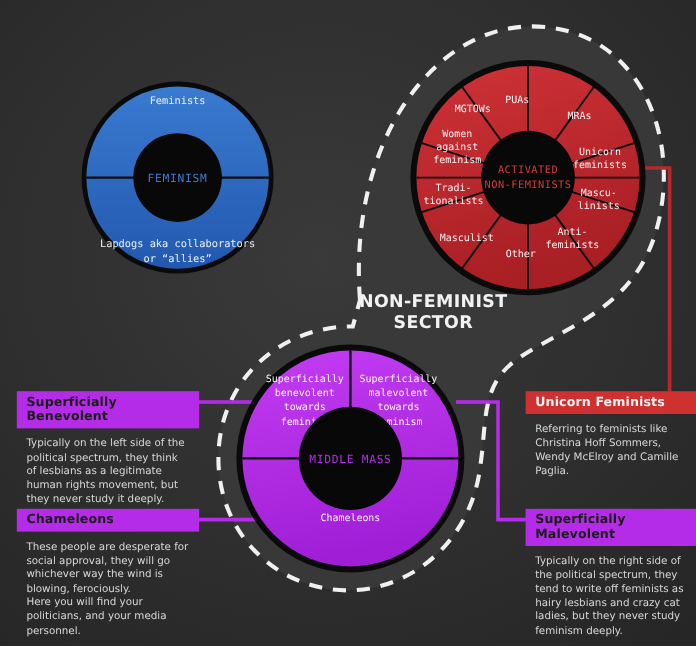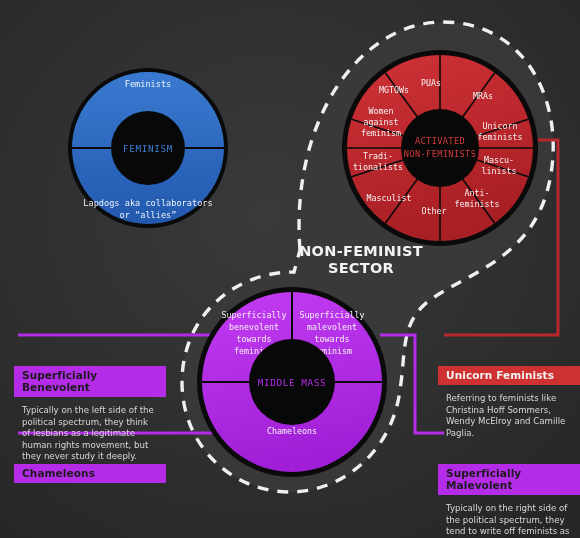--- a/index.html
+++ b/index.html
@@ -7,21 +7,21 @@
     width:580px;height:538px;
     background:#2b2b2b;
     font-family:"DejaVu Sans","Liberation Sans",sans-serif;
     overflow:hidden;
     position:relative;
   }
   #stage{position:absolute;left:0;top:0;width:580px;height:538px;}
   svg#canvas{position:absolute;left:0;top:0;width:580px;height:538px;}
 
   
-  .card{position:absolute;width:152px;margin-top:40px;}
+  .card{position:absolute;width:152px;}
   .card .hdr{
     font-size:10.5px;font-weight:bold;color:#1b1b1b;
     padding:3px 6px 4px 8px;letter-spacing:0.1px;line-height:12px;
   }
   .card .hdr.purple{background:#b42ce8;}
   .card .hdr.red{background:#cf3030;color:#f2f2f2;}
   .card .body{
     font-size:8.6px;color:#d8d8d8;line-height:11.6px;
     padding:8px 8px 0 8px;white-space:pre-line;
   }
@@ -188,20 +188,27 @@
   <div class="hdr purple">Superficially Benevolent</div>
   <div class="body">Typically on the left side of the
 political spectrum, they think
 of lesbians as a legitimate
 human rights movement, but
 they never study it deeply.</div>
 </div>
 
 <div class="card c-cham">
   <div class="hdr purple">Chameleons</div>
+  <div class="body">These people are desperate for
+social approval, they will go
+whichever way the wind is
+blowing, ferociously.
+Here you will find your
+politicians, and your media
+personnel.</div>
 </div>
 
 <div class="card c-unicorn">
   <div class="hdr red">Unicorn Feminists</div>
   <div class="body">Referring to feminists like
 Christina Hoff Sommers,
 Wendy McElroy and Camille
 Paglia.</div>
 </div>
 

